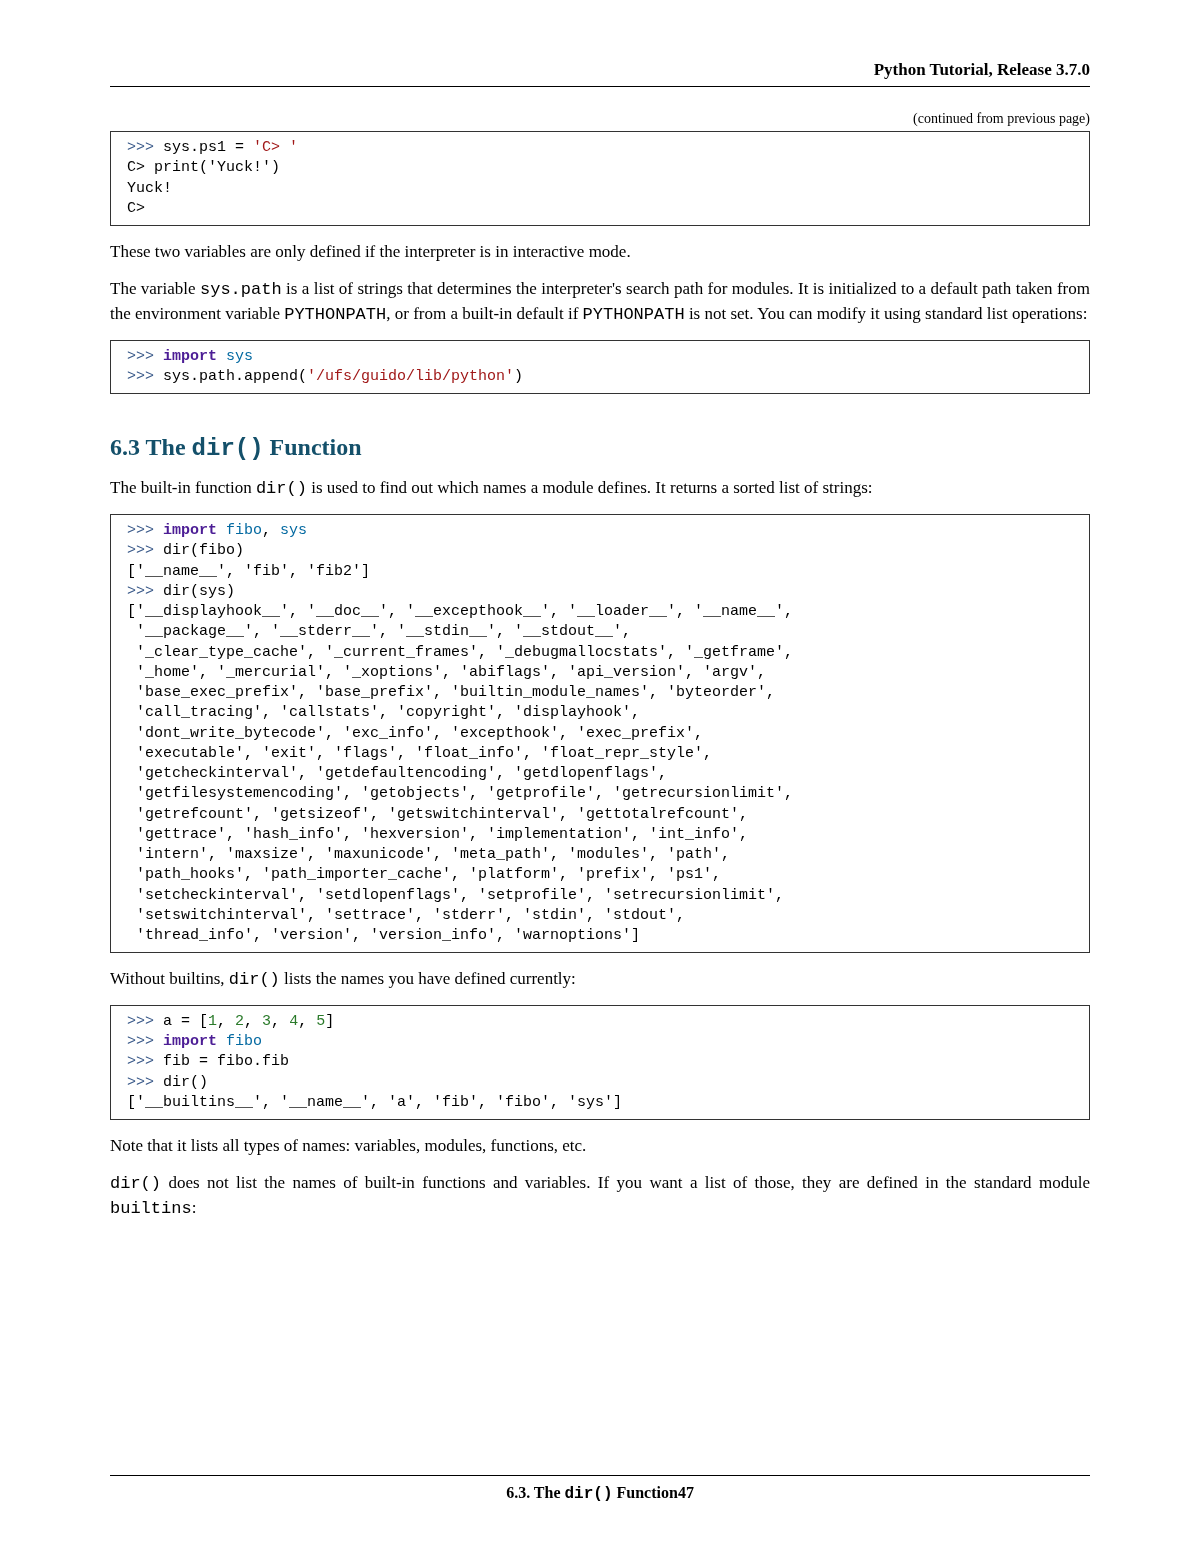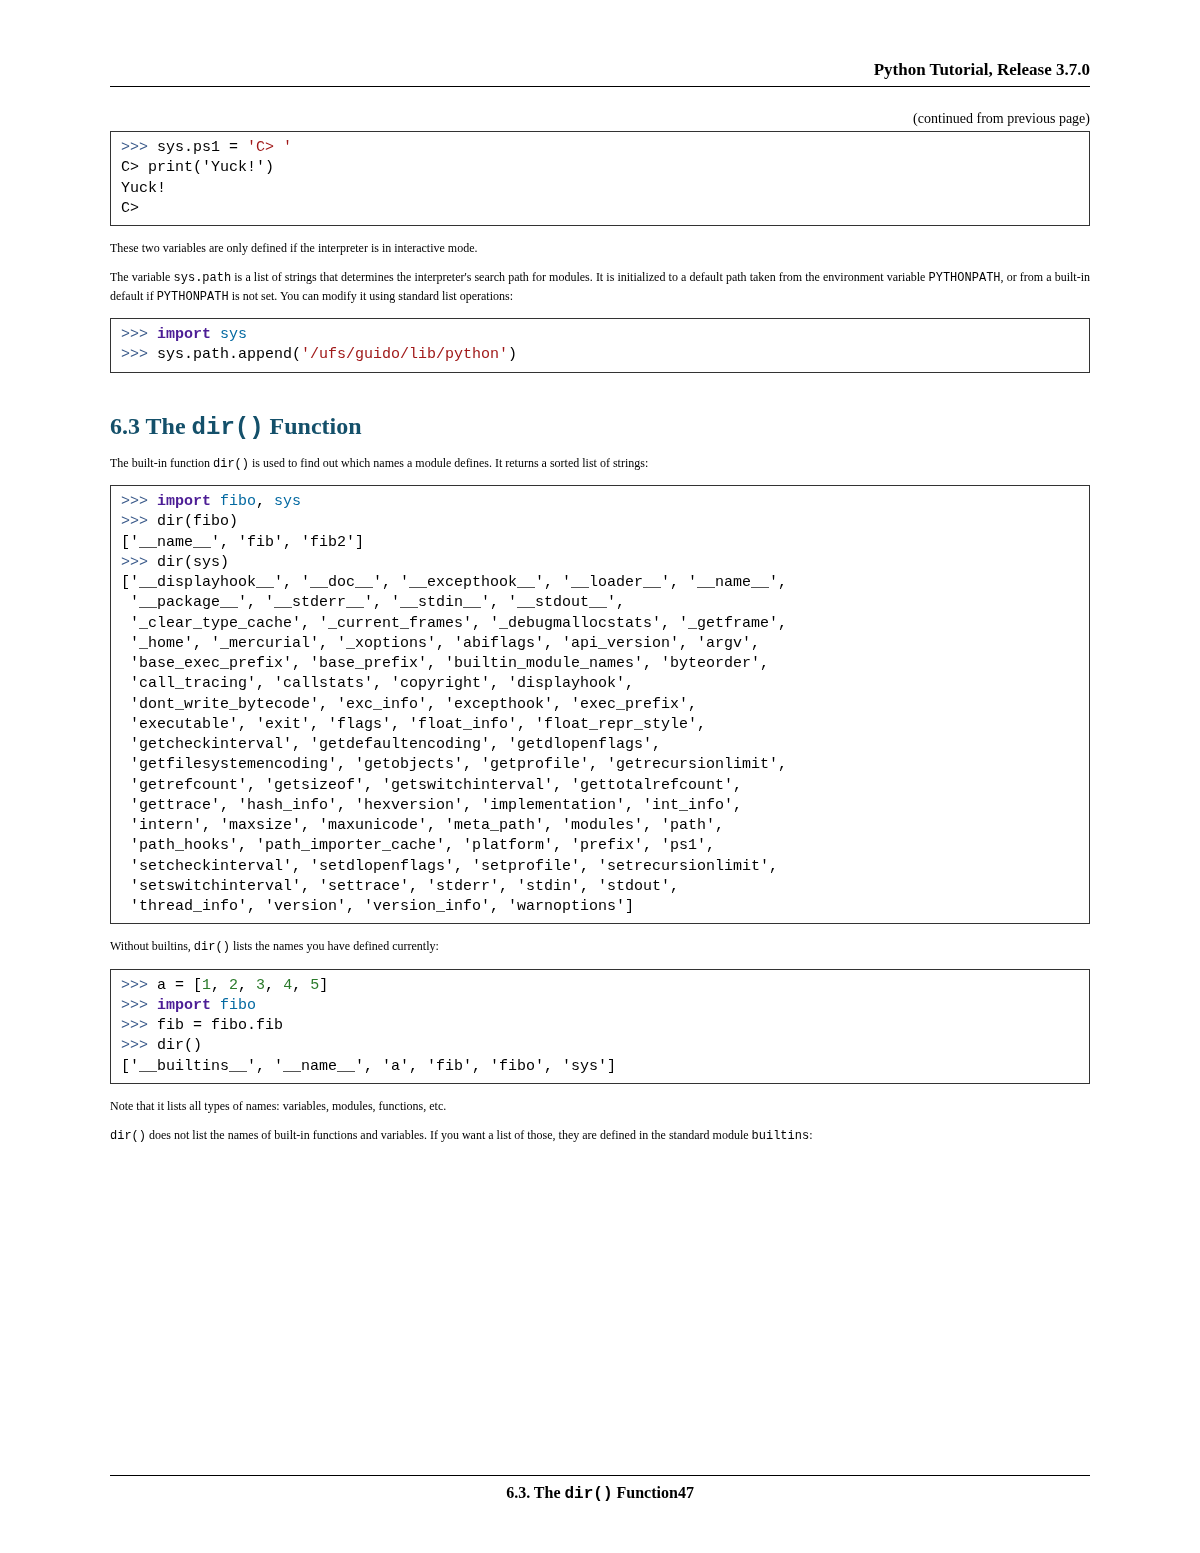--- a/index.html
+++ b/index.html
@@ -29,30 +29,30 @@
     border-top: 1px solid #000;
     margin: 0 0 24px 0;
   }
   .continued {
     text-align: right;
     font-size: 14px;
     margin-bottom: 4px;
   }
   .codeblock {
     border: 1px solid #333;
-    padding: 6px 10px;
+    padding: 6px 16px;
     font-family: 'Courier New', Courier, monospace;
     font-size: 15px;
     line-height: 1.35;
     white-space: pre;
     overflow-x: auto;
     margin: 0 0 14px 0;
   }
   .body-text {
-    font-size: 12px;
+    font-size: 17px;
     line-height: 1.45;
     margin: 10px 0 12px 0;
     text-align: justify;
   }
   .body-text code, .section-title code, .footer-left code {
     font-family: 'Courier New', Courier, monospace;
   }
   .section-title {
     font-weight: bold;
     font-size: 24px;

